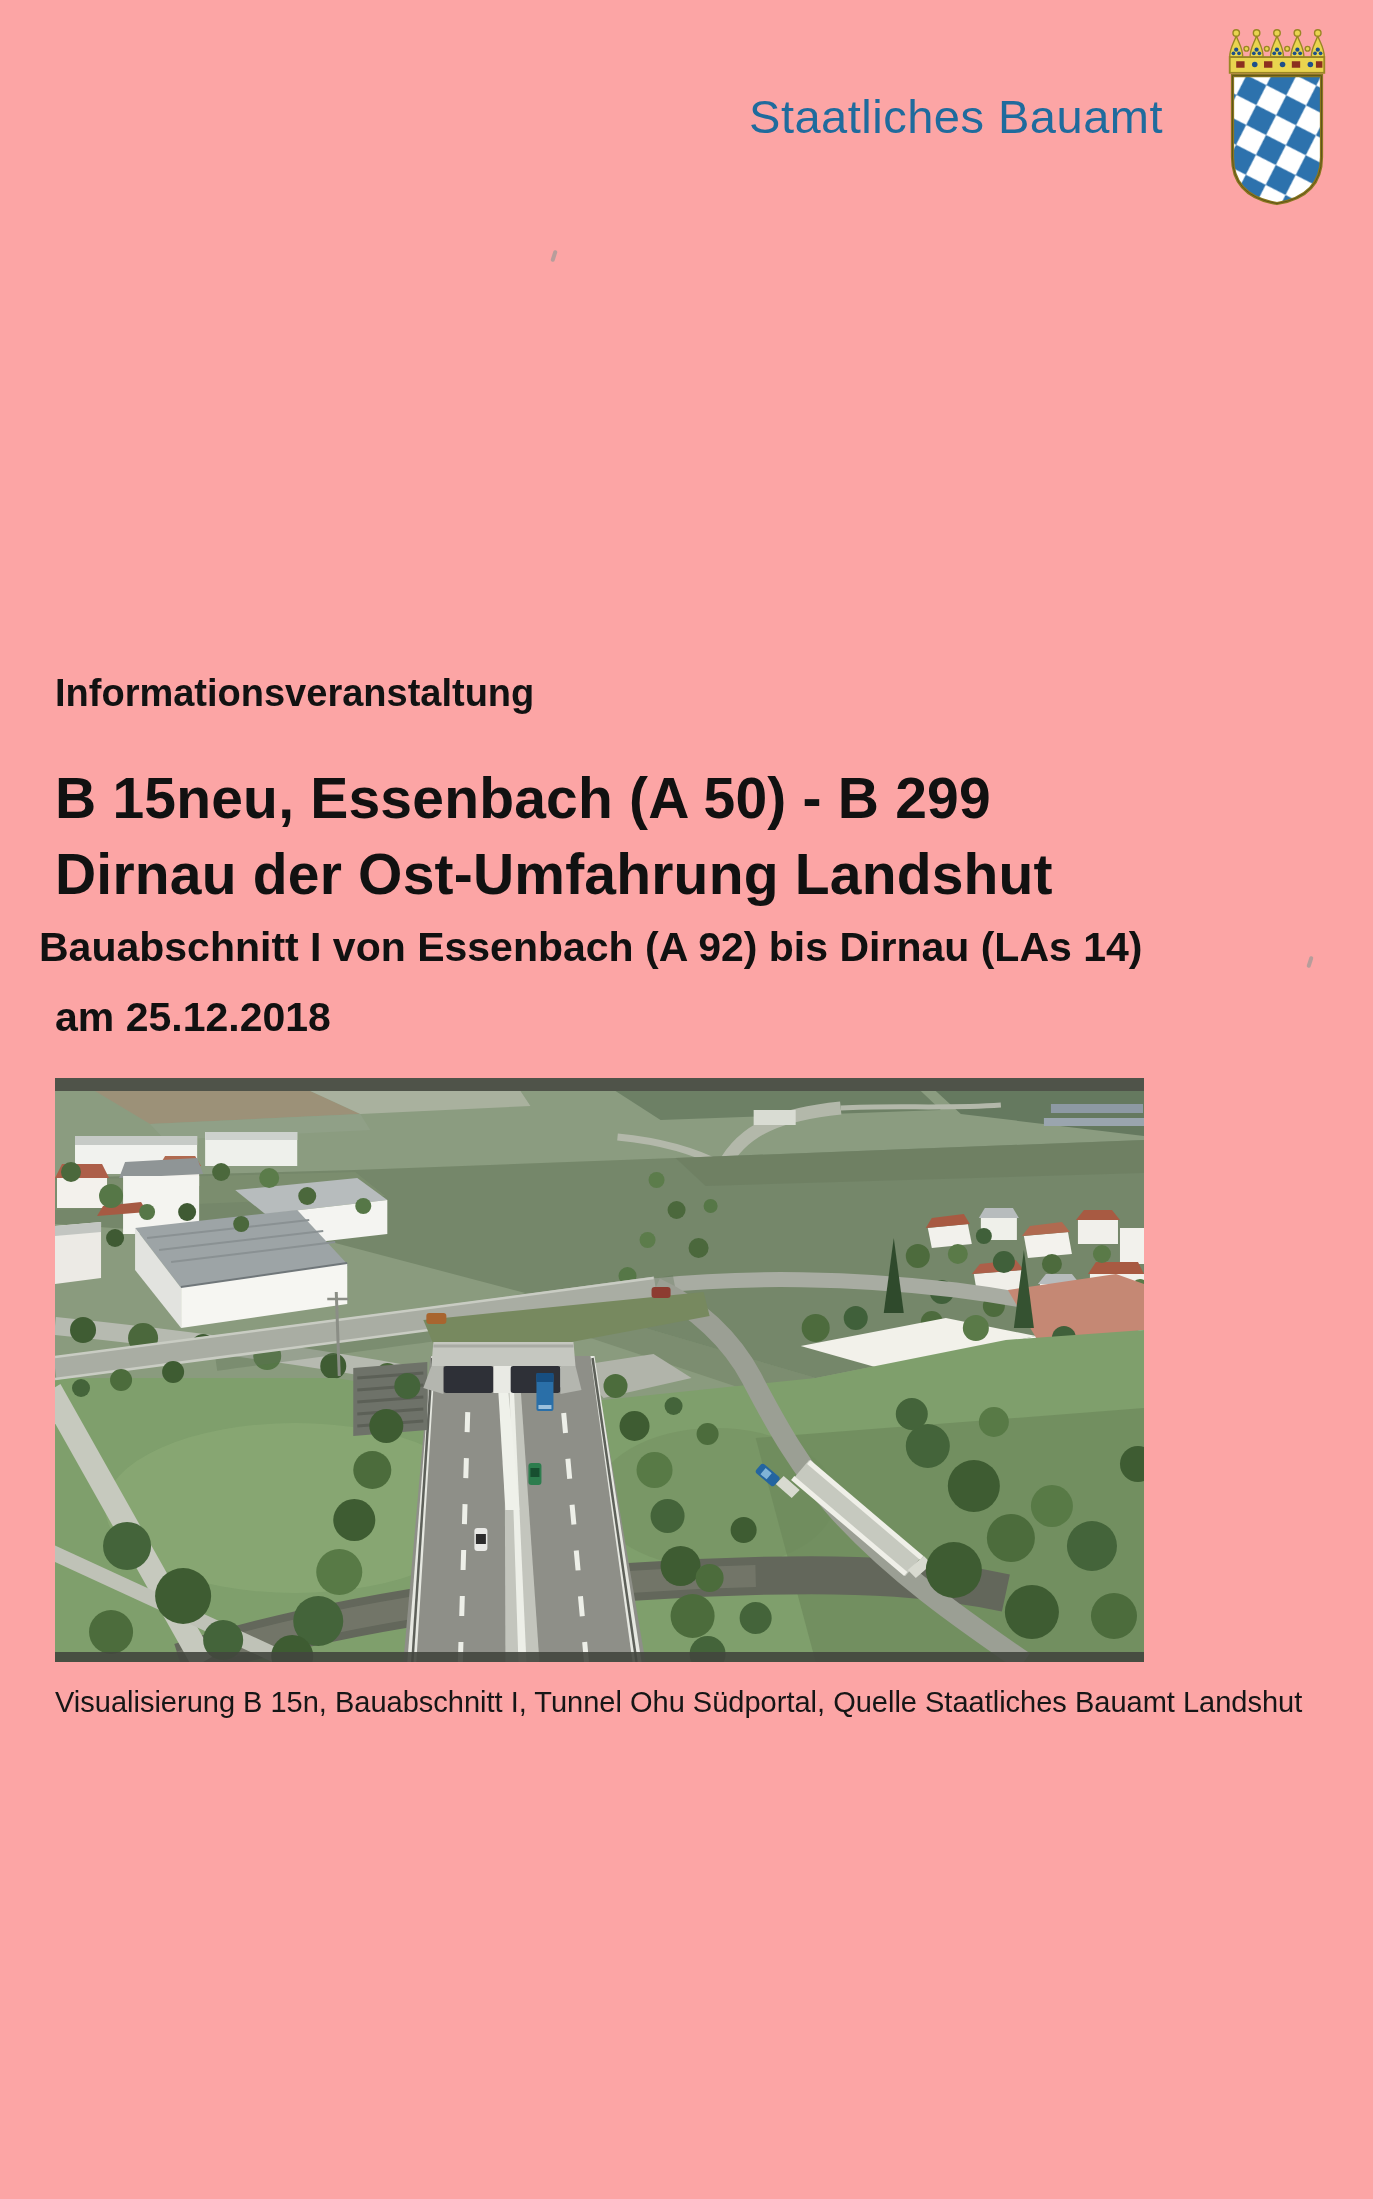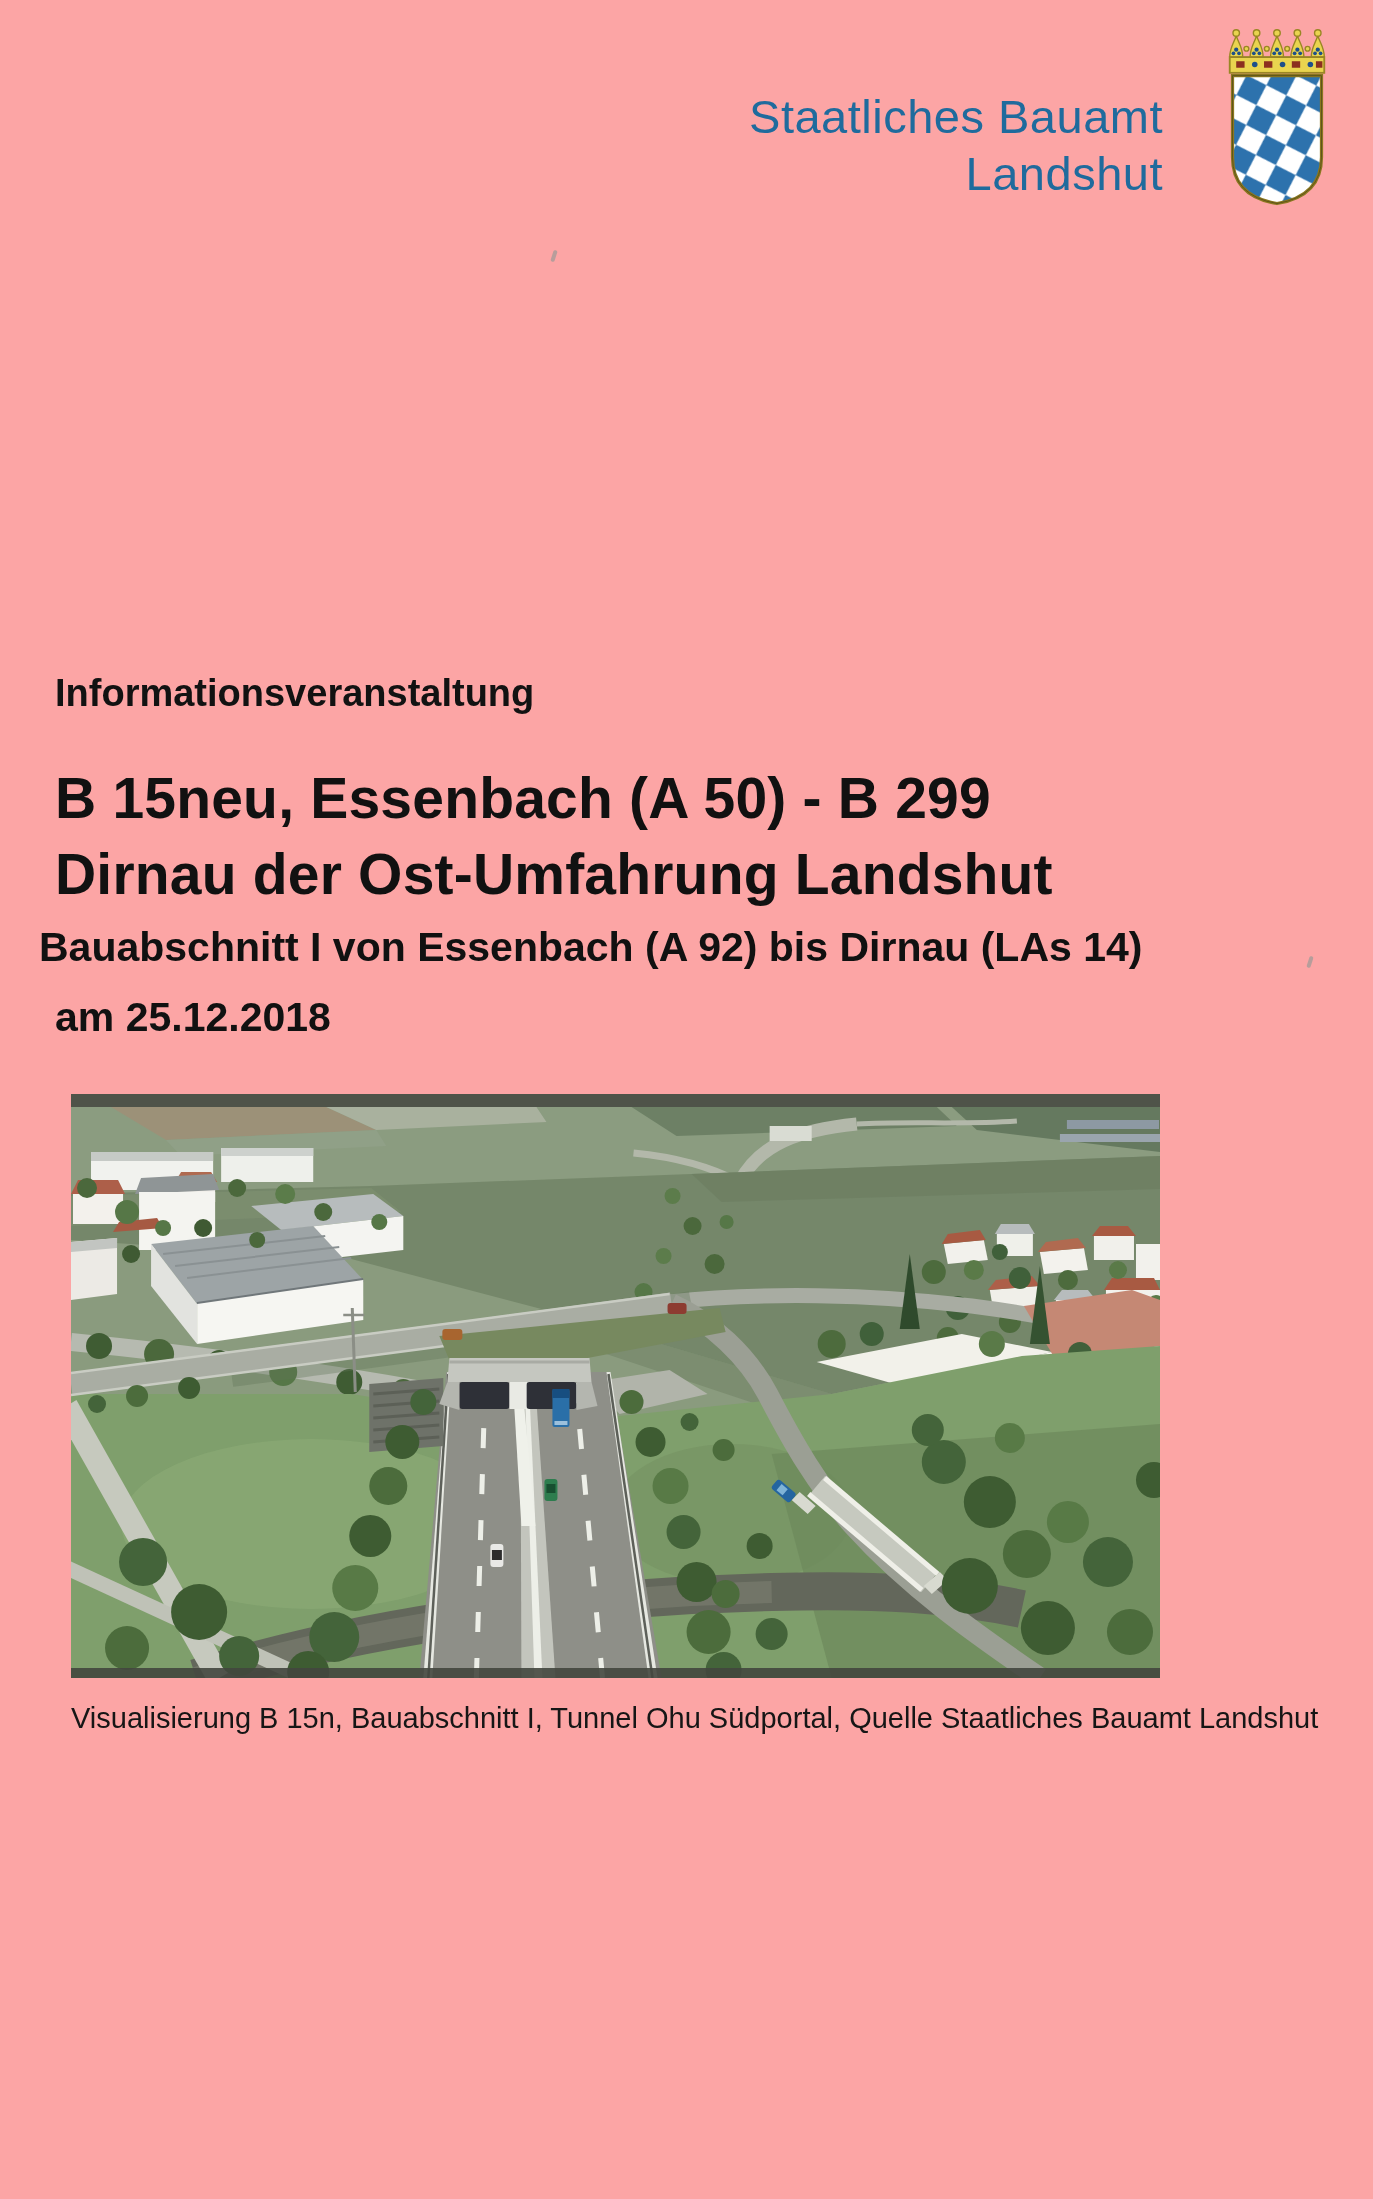--- a/index.html
+++ b/index.html
@@ -27,42 +27,41 @@
   }
   .subtitle{
     position:absolute; left:39px; top:924px; margin:0;
     font-size:41px; font-weight:700; color:#111;
   }
   .dateline{
     position:absolute; left:55px; top:994px; margin:0;
     font-size:41px; font-weight:700; color:#111;
   }
   
-  .figure{position:absolute; left:55px; top:1078px; width:1089px; margin:16px;}
+  .figure{position:absolute; left:55px; top:1078px; width:1089px; margin:0;}
   .photo{width:1089px; height:584px; overflow:hidden; background:#87997c;}
   .photo svg{display:block; width:100%; height:100%;}
   .caption{
     position:absolute; left:0px; top:608px; width:1089px;
     font-size:29px; color:#161616; font-weight:400; white-space:nowrap;
   }
   
   .website{
     position:absolute; left:612px; top:2110px;
     font-size:56px; color:#1f6b9d; font-weight:400; letter-spacing:0.5px;
   }
   .artifact{position:absolute; width:4px; height:12px; background:#9a9a97; transform:rotate(18deg); border-radius:2px; opacity:.7;}
 </style>
 </head>
 <body>
 
 <div class="page">
 
   <div class="agency">
     <div>Staatliches Bauamt</div>
-    <div>Landshut</div>
   </div>
 
   <div class="emblem">
     <svg viewBox="0 0 140 205" aria-hidden="true">
       <defs>
         <pattern id="loz" width="34" height="34" patternUnits="userSpaceOnUse" patternTransform="rotate(-18)">
           <rect width="34" height="34" fill="#ffffff"></rect>
           <path d="M17,0 L34,17 L17,34 L0,17 Z" fill="#2d72ad"></path>
         </pattern>
       </defs>

